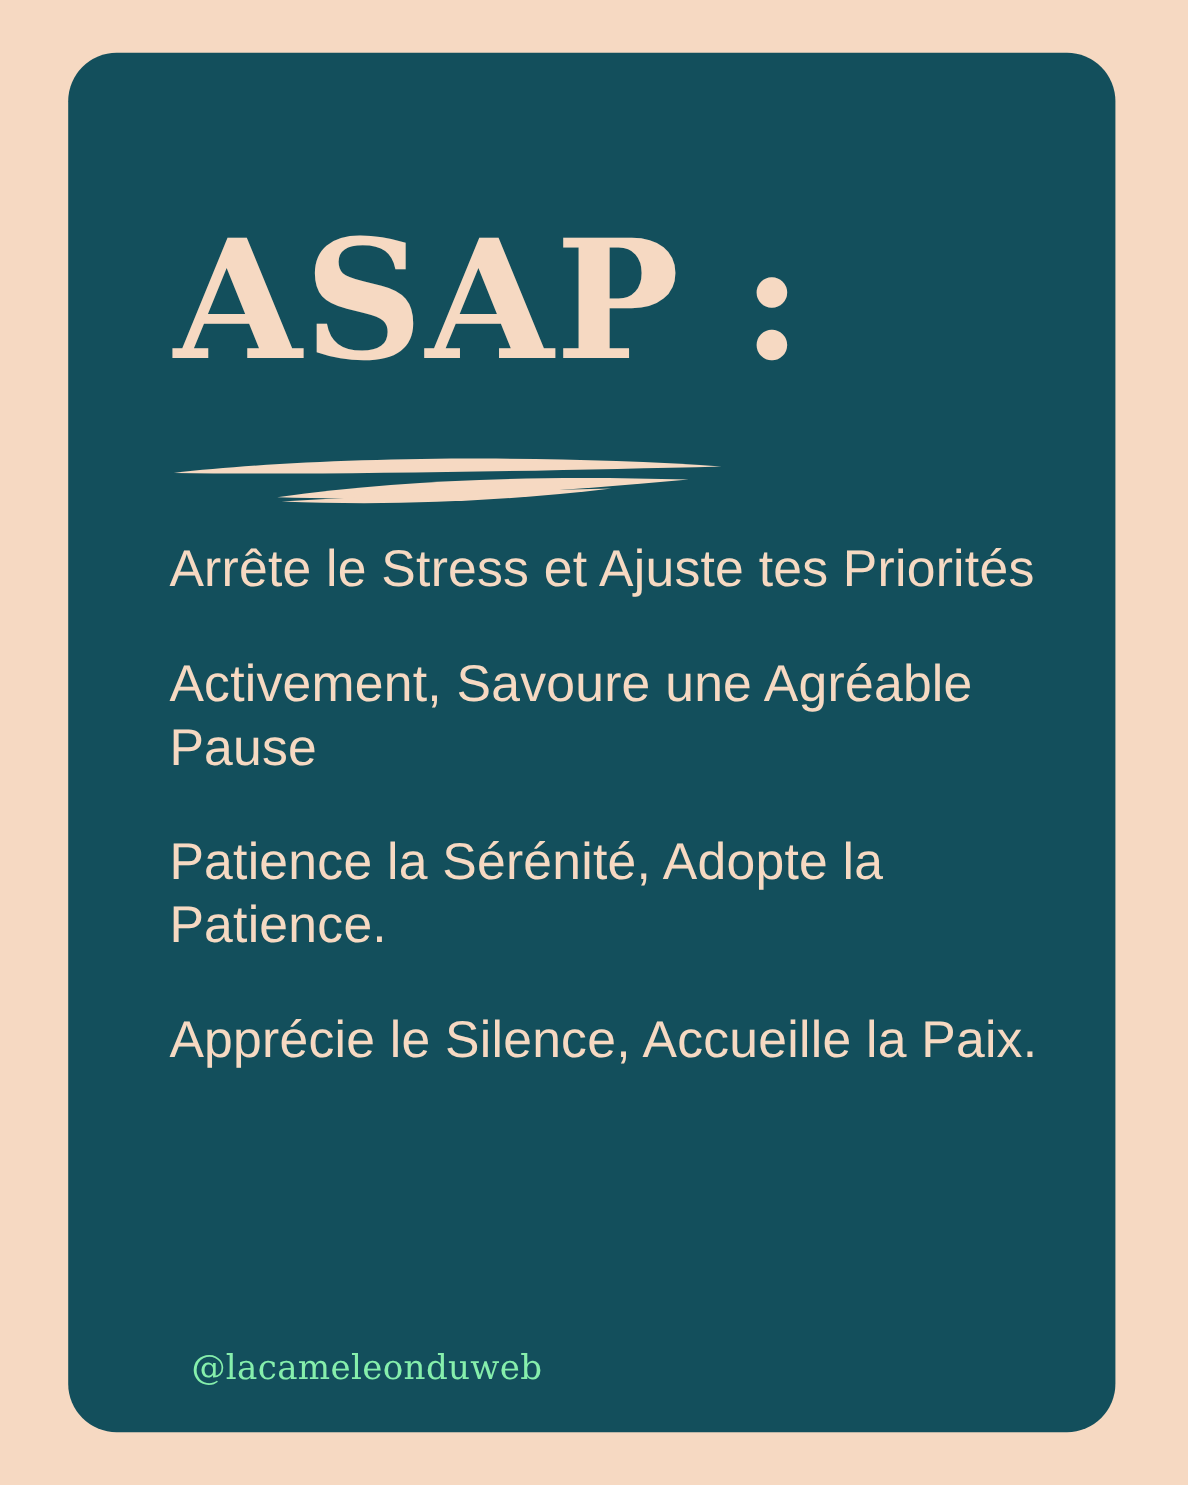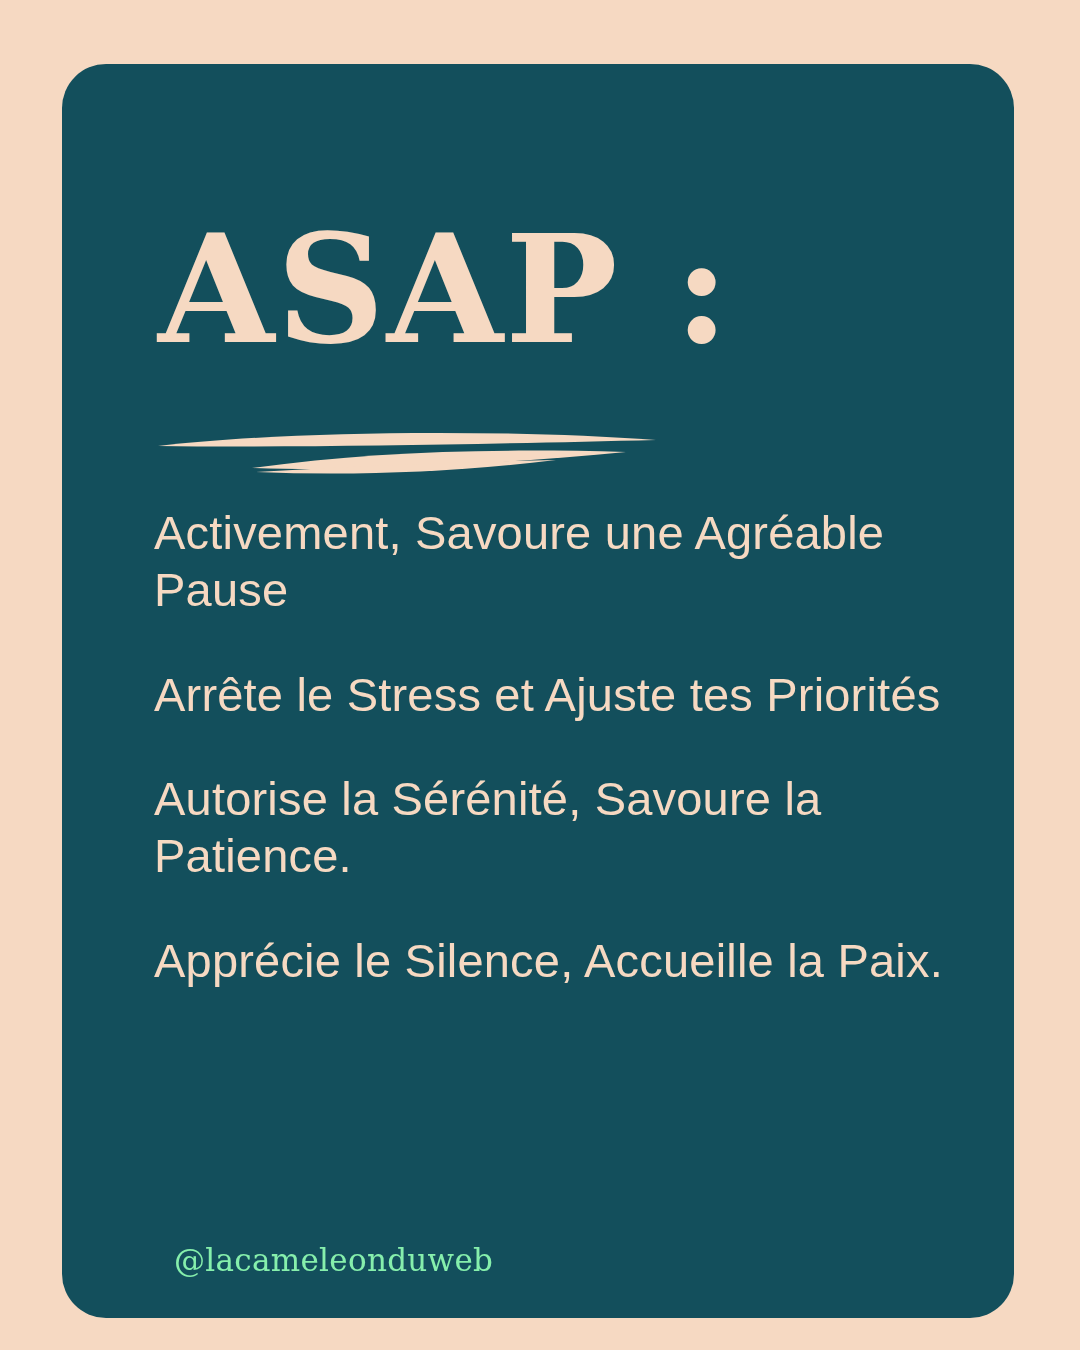--- a/index.html
+++ b/index.html
@@ -16,21 +16,21 @@
   .canvas {
     position: relative;
     width: 1080px;
     height: 1350px;
     background: #f6d9c2;
     box-sizing: border-box;
   }
   .card {
     position: absolute;
     left: 62px;
-    top: 64px;
+    top: 48px;
     width: 952px;
     height: 1254px;
     background: #134f5c;
     border-radius: 44px;
     box-sizing: border-box;
     overflow: hidden;
   }
   .title-block {
     position: absolute;
     left: 96px;
@@ -94,22 +94,22 @@
 
     <div class="underline-swoosh">
       <svg viewBox="0 0 510 70" width="510" height="70" xmlns="http://www.w3.org/2000/svg">
         <path d="M2 32 C 120 18, 330 14, 500 26 C 340 30, 140 34, 2 32 Z" fill="#f6d9c2"></path>
         <path d="M96 54 C 210 38, 330 34, 470 38 C 340 50, 210 58, 96 54 Z" fill="#f6d9c2"></path>
         <path d="M100 58 C 200 52, 300 48, 400 46 C 300 58, 200 62, 100 58 Z" fill="#f6d9c2"></path>
       </svg>
     </div>
 
     <div class="lines">
+      <p class="line">Arrête le Stress et Ajuste tes Priorités</p>
       <p class="line">Activement, Savoure une Agréable Pause</p>
-      <p class="line">Arrête le Stress et Ajuste tes Priorités</p>
-      <p class="line">Autorise la Sérénité, Savoure la Patience.</p>
+      <p class="line">Patience la Sérénité, Adopte la Patience.</p>
       <p class="line">Apprécie le Silence, Accueille la Paix.</p>
     </div>
 
     <div class="handle">@lacameleonduweb</div>
 
   </div>
 </div>
 
 </body></html>

